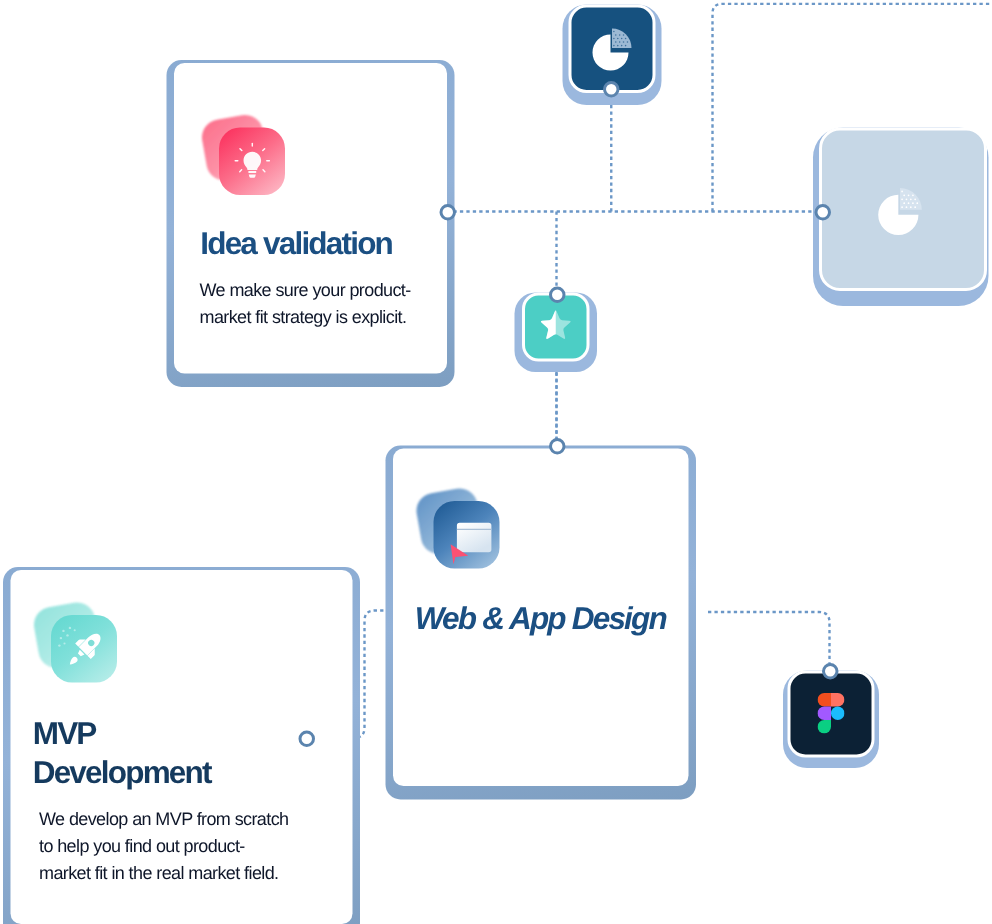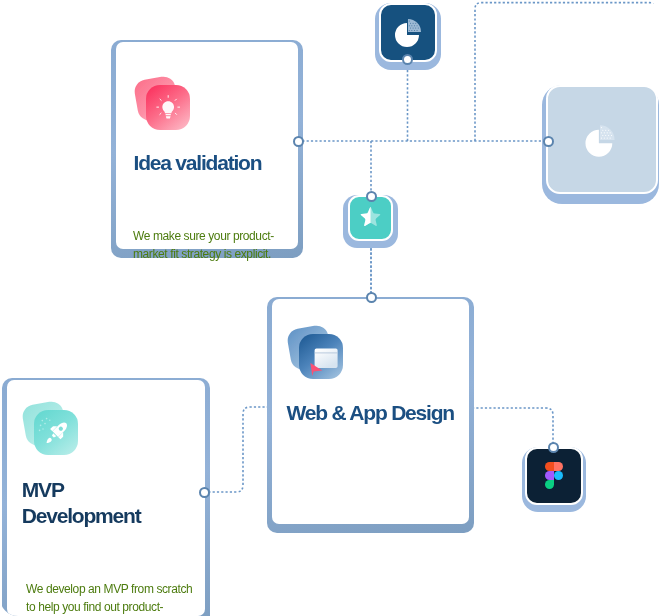--- a/index.html
+++ b/index.html
@@ -1,34 +1,34 @@
 <!DOCTYPE html>
 <html><head>
 <meta charset="utf-8">
 <title>Product Process Diagram</title>
 <style>
   html,body{margin:0;padding:0;}
   body{width:661px;height:616px;overflow:hidden;background:#ffffff;
        font-family:"Liberation Sans",sans-serif;}
-  .stage{position:relative;width:661px;height:616px;overflow:hidden;border-radius:18px;}
+  .stage{position:relative;width:661px;height:616px;overflow:hidden;}
 
   svg.lines{position:absolute;left:0;top:0;width:661px;height:616px;z-index:1;}
 
   
   .card{position:absolute;box-sizing:border-box;z-index:3;}
   .card>.shade{position:absolute;left:-5px;top:-2px;right:-5px;bottom:-9px;
        background:linear-gradient(170deg,#8aabd2 0%,#93b2d8 45%,#7d9ec1 100%);
        border-radius:10px;}
   .card>.face{position:absolute;left:0;top:0;right:0;bottom:0;
        background:#fff;border-radius:7px;}
   .card>.inner{position:absolute;left:0;top:0;right:0;bottom:0;}
 
   .card-title{position:absolute;font-weight:700;white-space:pre-line;
        letter-spacing:-1.2px;font-size:21px;}
-  .card-body{position:absolute;color:#4d7c0f;letter-spacing:-0.4px;white-space:pre-line;margin-top:43px;}
+  .card-body{position:absolute;color:#0f172a;letter-spacing:-0.4px;white-space:pre-line;}
 
   .bigicon{position:absolute;}
 
   
   .tile{position:absolute;box-sizing:border-box;z-index:4;}
   .tile>.shade{position:absolute;left:0;top:0;right:0;bottom:0;
        background:#9bb8de;border-radius:16px;}
   .tile>.face{position:absolute;border-radius:12px;border:2.5px solid #fff;
        box-sizing:border-box;display:flex;align-items:center;justify-content:center;}
 
@@ -91,21 +91,21 @@
             </g>
           </g>
         </svg>
       </div>
       <div class="card-title" style="left:17.5px;top:110px;color:#1b4f82;line-height:22px;">Idea validation</div>
       <div class="card-body" style="left:17px;top:143px;width:160px;font-size:12px;line-height:17.5px;">We make sure your product-
 market fit strategy is explicit.</div>
     </div>
   </div>
 
-  <div class="card" style="left:7px;top:380px;width:198px;height:236px;">
+  <div class="card" style="left:7px;top:380px;width:228px;height:236px;">
     <div class="shade"></div>
     <div class="face"></div>
     <div class="inner">
       <div class="bigicon" style="left:11px;top:17px;width:80px;height:80px;">
         <svg width="80" height="80" viewBox="0 0 80 80">
           <defs>
             <linearGradient id="tlBack" x1="0.1" y1="0" x2="0.8" y2="1">
               <stop offset="0" stop-color="#8fe2dc"></stop>
                 <stop offset="0.55" stop-color="#a9e9e4"></stop>
               <stop offset="1" stop-color="#d2f2ef"></stop>
@@ -145,21 +145,21 @@
         </svg>
       </div>
       <div class="card-title" style="left:14.8px;top:96.5px;color:#153a5e;line-height:26px;">MVP
 Development</div>
       <div class="card-body" style="left:19px;top:157px;width:185px;font-size:12px;line-height:18px;">We develop an MVP from scratch
 to help you find out product-
 market fit in the real market field.</div>
     </div>
   </div>
 
-  <div class="card" style="left:272px;top:299px;width:197px;height:225px;">
+  <div class="card" style="left:262px;top:299px;width:197px;height:225px;font-style:italic;">
     <div class="shade"></div>
     <div class="face"></div>
     <div class="inner">
       <div class="bigicon" style="left:11px;top:22px;width:80px;height:80px;">
         <svg width="80" height="80" viewBox="0 0 80 80">
           <defs>
             <linearGradient id="blBack" x1="0.1" y1="0" x2="0.8" y2="1">
               <stop offset="0" stop-color="#5b8fc5"></stop>
                 <stop offset="0.55" stop-color="#85aed4"></stop>
               <stop offset="1" stop-color="#b7cee4"></stop>

